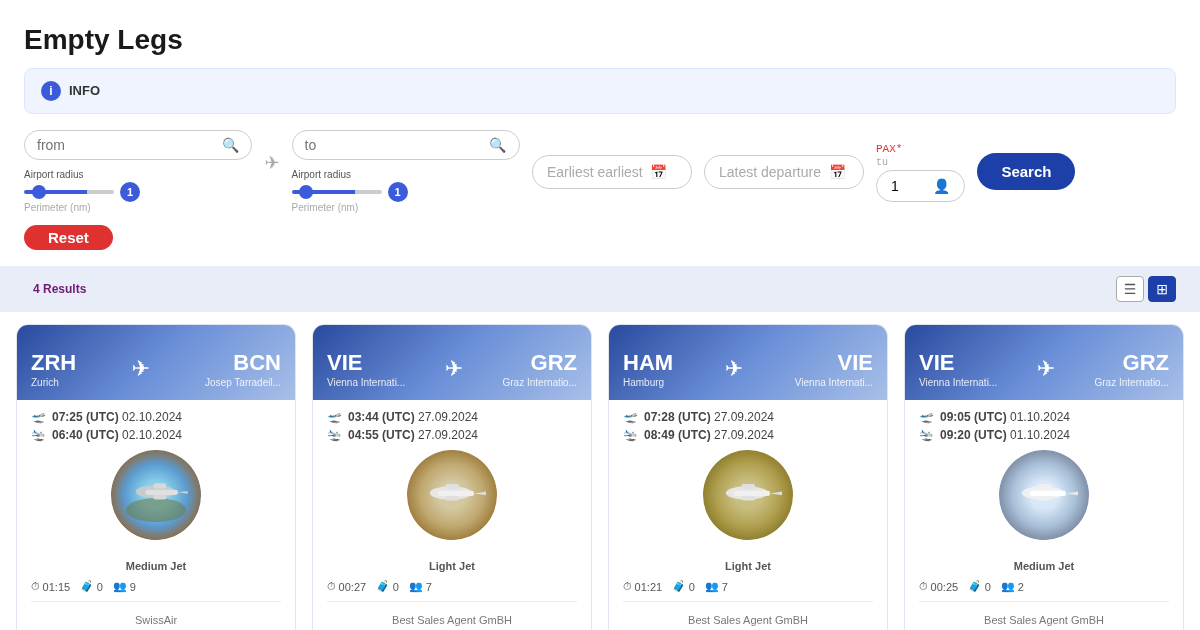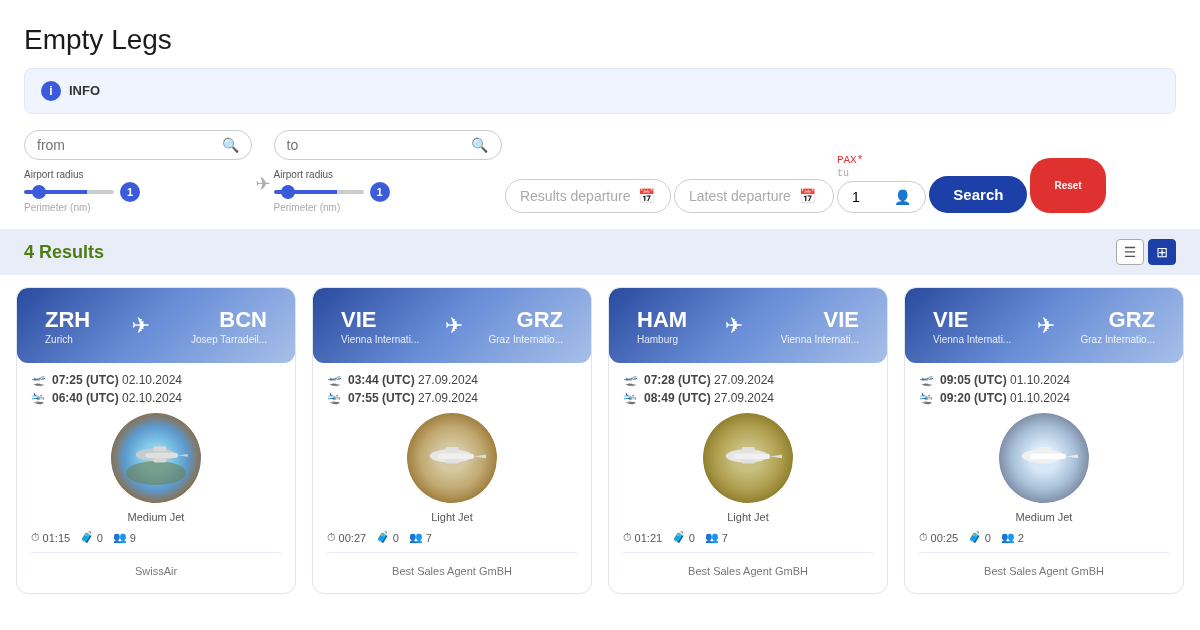--- a/index.html
+++ b/index.html
@@ -1,30 +1,30 @@
 <!DOCTYPE html>
 <html><head>
   <meta charset="utf-8">
   <style>
     * { box-sizing: border-box; margin: 0; padding: 0; }
     body { font-family: -apple-system, BlinkMacSystemFont, 'Segoe UI', sans-serif; background: #f5f7fa; color: #222; }
 
     .page-wrapper { background: #fff; min-height: 630px; max-width: 1200px; margin: 0 auto; }
 
     .header { padding: 24px 24px 12px; background: #fff; }
-    .page-title { font-size: 28px; font-weight: 400; color: #1a1a1a; }
+    .page-title { font-size: 28px; font-weight: 700; color: #1a1a1a; }
 
     .info-bar { background: #f0f4ff; border: 1px solid #dce6ff; border-radius: 8px; margin: 0 24px 16px; padding: 12px 16px; display: flex; align-items: flex-start; gap: 8px; }
     .info-icon { background: #3b5bdb; color: #fff; border-radius: 50%; width: 20px; height: 20px; display: flex; align-items: center; justify-content: center; font-size: 12px; font-weight: 700; flex-shrink: 0; }
     .info-label { font-weight: 700; color: #333; font-size: 13px; }
     .info-text { font-size: 13px; color: #555; margin-top: 2px; }
     .info-text span.highlight { color: #e03131; font-style: italic; }
     .info-text span.blue { color: #3b5bdb; }
 
-    .search-bar { padding: 0 24px 16px; display: flex; align-items: flex-end; gap: 3px; flex-wrap: wrap; }
+    .search-bar { padding: 0 24px 16px; display: flex; align-items: center; gap: 12px; flex-wrap: wrap; }
 
     .search-field-group { display: flex; flex-direction: column; gap: 4px; }
     .search-input-wrapper { border: 1px solid #ccc; border-radius: 20px; display: flex; align-items: center; padding: 6px 12px; background: #fff; min-width: 140px; }
     .search-input-wrapper input { border: none; outline: none; font-size: 14px; color: #888; background: transparent; width: 100%; }
     .search-input-wrapper .search-icon-btn { color: #555; cursor: pointer; font-size: 14px; margin-left: 4px; }
     .radius-label { font-size: 10px; color: #555; font-weight: 500; }
     .radius-slider-row { display: flex; align-items: center; gap: 6px; }
     .radius-slider { -webkit-appearance: none; width: 90px; height: 4px; border-radius: 2px; background: linear-gradient(to right, #3b5bdb 70%, #ccc 70%); cursor: pointer; }
     .radius-slider::-webkit-slider-thumb { -webkit-appearance: none; width: 14px; height: 14px; border-radius: 50%; background: #3b5bdb; cursor: pointer; }
     .radius-badge { background: #3b5bdb; color: #fff; border-radius: 50%; width: 20px; height: 20px; display: flex; align-items: center; justify-content: center; font-size: 11px; font-weight: 700; }
@@ -37,42 +37,42 @@
     .date-field .cal-icon { color: #888; font-size: 14px; }
 
     .pax-group { display: flex; flex-direction: column; gap: 2px; }
     .pax-label { font-size: 11px; color: #555; font-weight: 500; }
     .pax-label span { color: #e03131; font-family: Liberation Mono, monospace; }
     .pax-wrapper { border: 1px solid #ccc; border-radius: 20px; display: flex; align-items: center; padding: 7px 14px; background: #fff; min-width: 80px; gap: 6px; }
     .pax-wrapper input { border: none; outline: none; font-size: 14px; width: 40px; background: transparent; }
     .pax-wrapper .pax-icon { color: #888; font-size: 14px; }
 
     .btn-search { background: #1c3fa8; color: #fff; border: none; border-radius: 20px; padding: 10px 24px; font-size: 15px; font-weight: 600; cursor: pointer; }
-    .btn-reset { background: #e03131; color: #fff; border: none; border-radius: 20px; padding: 22px 24px; font-size: 10px; font-weight: 600; cursor: pointer; }
+    .btn-reset { background: #e03131; color: #fff; border: none; border-radius: 20px; padding: 4px 24px; font-size: 15px; font-weight: 600; cursor: pointer; }
 
     .results-bar { background: #e8edf8; padding: 10px 24px; display: flex; align-items: center; justify-content: space-between; margin: 0 0 12px; }
-    .results-count { font-size: 18px; font-weight: 600; color: #4d7c0f; }
+    .results-count { font-size: 12px; font-weight: 600; color: #701a75; margin-left: 9px; }
     .view-toggle { display: flex; gap: 4px; }
     .view-btn { border: 1px solid #aaa; background: #fff; border-radius: 4px; padding: 4px 7px; cursor: pointer; font-size: 14px; color: #555; }
     .view-btn.active { background: #1c3fa8; color: #fff; border-color: #1c3fa8; }
 
     .cards-grid { display: grid; grid-template-columns: repeat(4, 1fr); gap: 16px; padding: 0 16px 20px; }
 
     .card { background: #fff; border-radius: 12px; border: 1px solid #e0e4ef; overflow: hidden; display: flex; flex-direction: column; }
 
-    .card-header { background: linear-gradient(135deg, #2a4a9e 0%, #6a8fd8 50%, #a8c0e8 100%); padding: 12px 28px; color: #fff; position: relative; min-height: 75px; display: flex; flex-direction: column; justify-content: center; border-radius: 11px; }
+    .card-header { background: linear-gradient(135deg, #2a4a9e 0%, #6a8fd8 50%, #a8c0e8 100%); padding: 12px 14px; color: #fff; position: relative; min-height: 75px; display: flex; flex-direction: column; justify-content: flex-end; }
     .card-route { display: flex; align-items: center; justify-content: space-between; }
     .route-code { font-size: 22px; font-weight: 700; }
     .route-name { font-size: 10px; opacity: 0.85; margin-top: 1px; }
 
     .card-body { padding: 10px 14px; flex: 1; }
     .time-row { display: flex; align-items: center; gap: 6px; font-size: 12px; color: #444; margin-bottom: 4px; }
 
     .aircraft-img-wrap { display: flex; flex-direction: column; align-items: center; margin: 8px 0; }
-    .aircraft-label { font-size: 11px; color: #555; margin-top: 8px; font-weight: 400; }
+    .aircraft-label { font-size: 11px; color: #555; margin-top: 20px; font-weight: 700; }
 
     .aircraft-circle { width: 90px; height: 90px; border-radius: 50%; overflow: hidden; position: relative; }
 
     .stats-row { display: flex; align-items: center; gap: 10px; font-size: 11px; color: #555; margin-top: 6px; }
     .stat-item { display: flex; align-items: center; gap: 3px; }
 
     .divider { border: none; border-top: 1px solid #e8ecf5; margin: 8px 0; }
 
     .agent-name { font-size: 11px; color: #777; text-align: center; padding: 4px 0 6px; }
 
@@ -126,21 +126,21 @@
         <span class="radius-label">Airport radius</span>
         <div class="radius-slider-row">
           <input type="range" class="radius-slider" min="0" max="10" value="1" style="">
           <div class="radius-badge">1</div>
         </div>
         <div class="radius-hint">Perimeter (nm)</div>
       </div>
     </div>
 
     <div class="date-field">
-      <span class="placeholder">Results departure</span>
+      <span class="placeholder">Earliest earliest</span>
       <span class="cal-icon">📅</span>
     </div>
 
     <div class="date-field">
       <span class="placeholder">Latest departure</span>
       <span class="cal-icon">📅</span>
     </div>
 
     <div class="pax-group">
       <div class="pax-label">
@@ -245,21 +245,21 @@
         </div>
       </div>
     </div>
     <div class="card-body">
       <div class="time-row">
         <span>🛫</span>
         <span><strong>03:44 (UTC)</strong> 27.09.2024</span>
       </div>
       <div class="time-row">
         <span>🛬</span>
-        <span><strong>07:55 (UTC)</strong> 27.09.2024</span>
+        <span><strong>04:55 (UTC)</strong> 27.09.2024</span>
       </div>
       <div class="aircraft-img-wrap">
         <div class="aircraft-circle img-vie">
           <svg viewBox="0 0 90 90" xmlns="http://www.w3.org/2000/svg" width="90" height="90">
     <defs>
                   <radialGradient id="g2">
                     <stop offset="30%" stop-color="#d4c8a0"></stop>
                     <stop offset="70%" stop-color="#c0a870"></stop>
                     <stop offset="100%" stop-color="#a08040"></stop>
                   </radialGradient>

